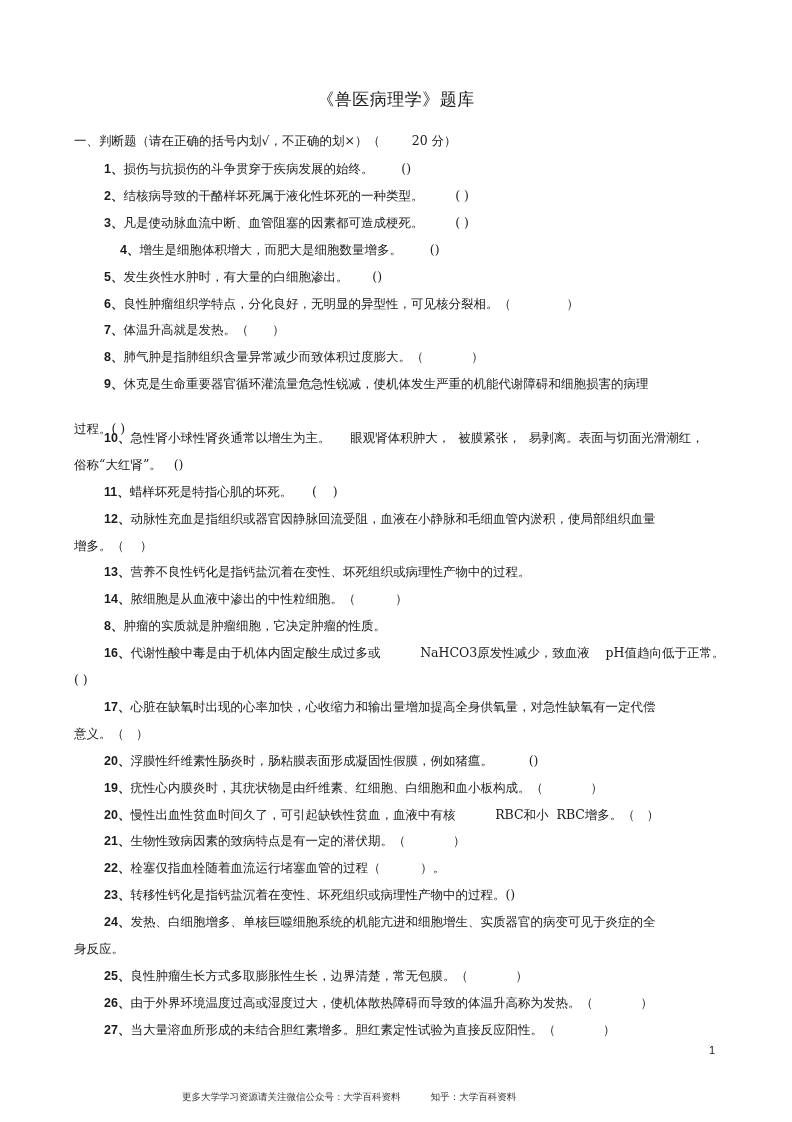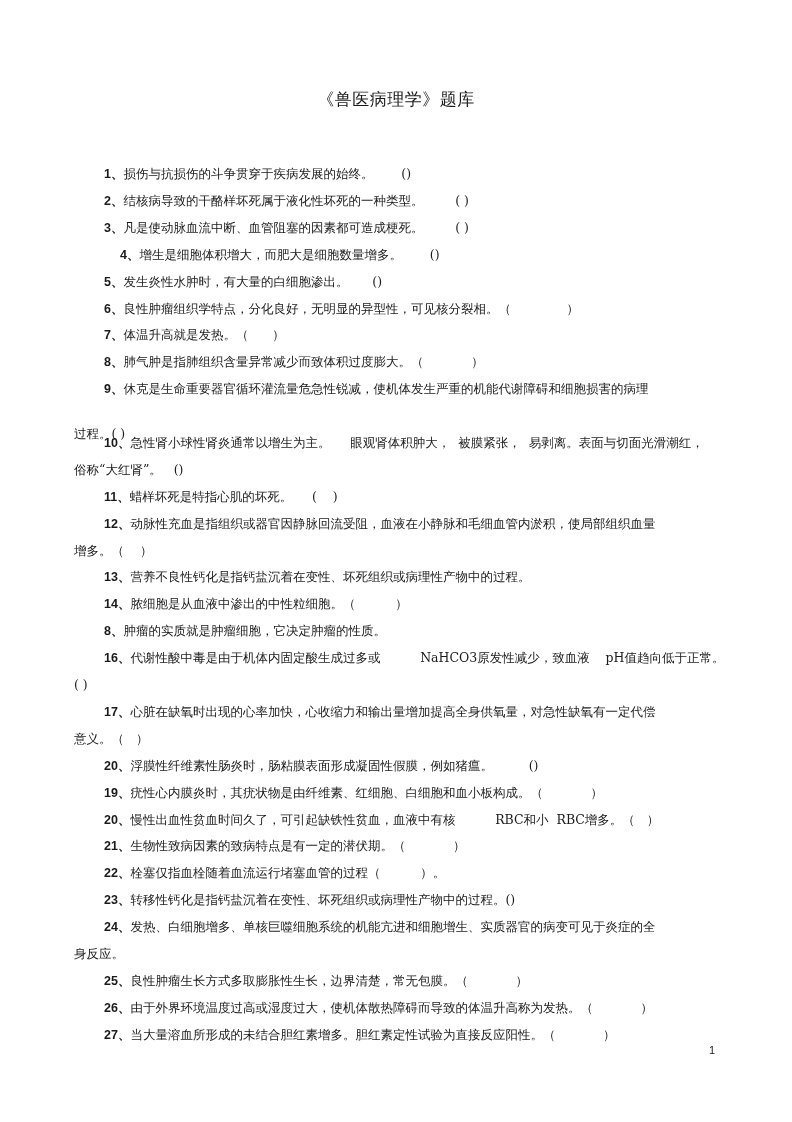--- a/index.html
+++ b/index.html
@@ -10,36 +10,37 @@
     }
     .page { position: absolute; left: 0; top: 0; width: 792px; height: 1122px; }
     .title {
       position: absolute; top: 88px; left: 0; width: 792px; text-align: center;
       font-size: 17px; letter-spacing: 0.5px;
     }
     .section-head {
       position: absolute; top: 133px; left: 74px; font-size: 12.5px; white-space: pre;
     }
     .q {
-      position: absolute; font-size: 12.5px; white-space: pre; line-height: 24px;
+      position: absolute; font-size: 12.5px; white-space: pre; line-height: 13px;
     }
     .q .num { font-family: "Liberation Sans", sans-serif; font-weight: bold; }
     .page-number {
       position: absolute; top: 1044px; left: 709px; font-size: 11px;
       font-family: "Liberation Sans", sans-serif;
     }
     .footer {
       position: absolute; top: 1091px; left: 182px; font-size: 9.5px; color: #333; white-space: pre;
     }
   </style>
 </head>
 <body>
 
 <div class="page">
   <div class="title">《兽医病理学》题库</div>
+  <div class="section-head">一、判断题（请在正确的括号内划√，不正确的划×）（        20 分）</div>
 
   <div id="questions">
       <div class="q" style="top: 162px; left: 104px;"><span class="num">1、</span><span>损伤与抗损伤的斗争贯穿于疾病发展的始终。       ()</span></div>
       <div class="q" style="top: 189px; left: 104px;"><span class="num">2、</span><span>结核病导致的干酪样坏死属于液化性坏死的一种类型。        ( )</span></div>
       <div class="q" style="top: 216px; left: 104px;"><span class="num">3、</span><span>凡是使动脉血流中断、血管阻塞的因素都可造成梗死。        ( )</span></div>
       <div class="q" style="top: 243px; left: 120px;"><span class="num">4、</span><span>增生是细胞体积增大，而肥大是细胞数量增多。       ()</span></div>
       <div class="q" style="top: 270px; left: 104px;"><span class="num">5、</span><span>发生炎性水肿时，有大量的白细胞渗出。      ()</span></div>
       <div class="q" style="top: 297px; left: 104px;"><span class="num">6、</span><span>良性肿瘤组织学特点，分化良好，无明显的异型性，可见核分裂相。（              ）</span></div>
       <div class="q" style="top: 323px; left: 104px;"><span class="num">7、</span><span>体温升高就是发热。（      ）</span></div>
       <div class="q" style="top: 350px; left: 104px;"><span class="num">8、</span><span>肺气肿是指肺组织含量异常减少而致体积过度膨大。（            ）</span></div>
@@ -64,13 +65,14 @@
       <div class="q" style="top: 861px; left: 104px;"><span class="num">22、</span><span>栓塞仅指血栓随着血流运行堵塞血管的过程（          ）。</span></div>
       <div class="q" style="top: 888px; left: 104px;"><span class="num">23、</span><span>转移性钙化是指钙盐沉着在变性、坏死组织或病理性产物中的过程。()</span></div>
       <div class="q" style="top: 915px; left: 104px;"><span class="num">24、</span><span>发热、白细胞增多、单核巨噬细胞系统的机能亢进和细胞增生、实质器官的病变可见于炎症的全</span></div>
       <div class="q" style="top: 942px; left: 74px;"><span>身反应。</span></div>
       <div class="q" style="top: 969px; left: 104px;"><span class="num">25、</span><span>良性肿瘤生长方式多取膨胀性生长，边界清楚，常无包膜。（            ）</span></div>
       <div class="q" style="top: 996px; left: 104px;"><span class="num">26、</span><span>由于外界环境温度过高或湿度过大，使机体散热障碍而导致的体温升高称为发热。（            ）</span></div>
       <div class="q" style="top: 1023px; left: 104px;"><span class="num">27、</span><span>当大量溶血所形成的未结合胆红素增多。胆红素定性试验为直接反应阳性。（            ）</span></div>
     </div>
 
   <div class="page-number">1</div>
+  <div class="footer">更多大学学习资源请关注微信公众号：大学百科资料          知乎：大学百科资料</div>
 </div>
 
 </body></html>

